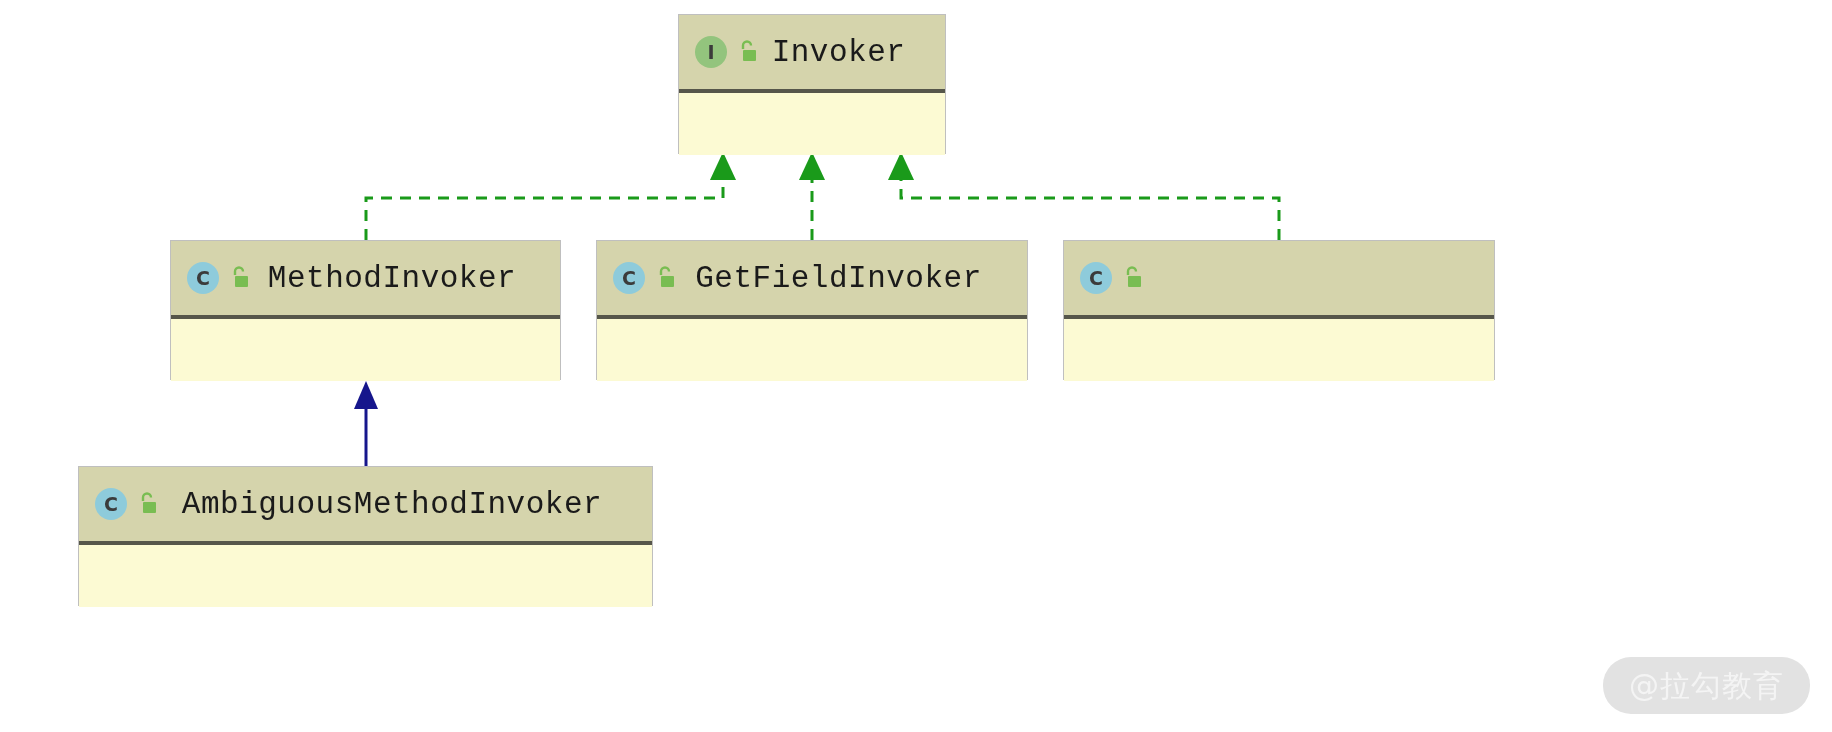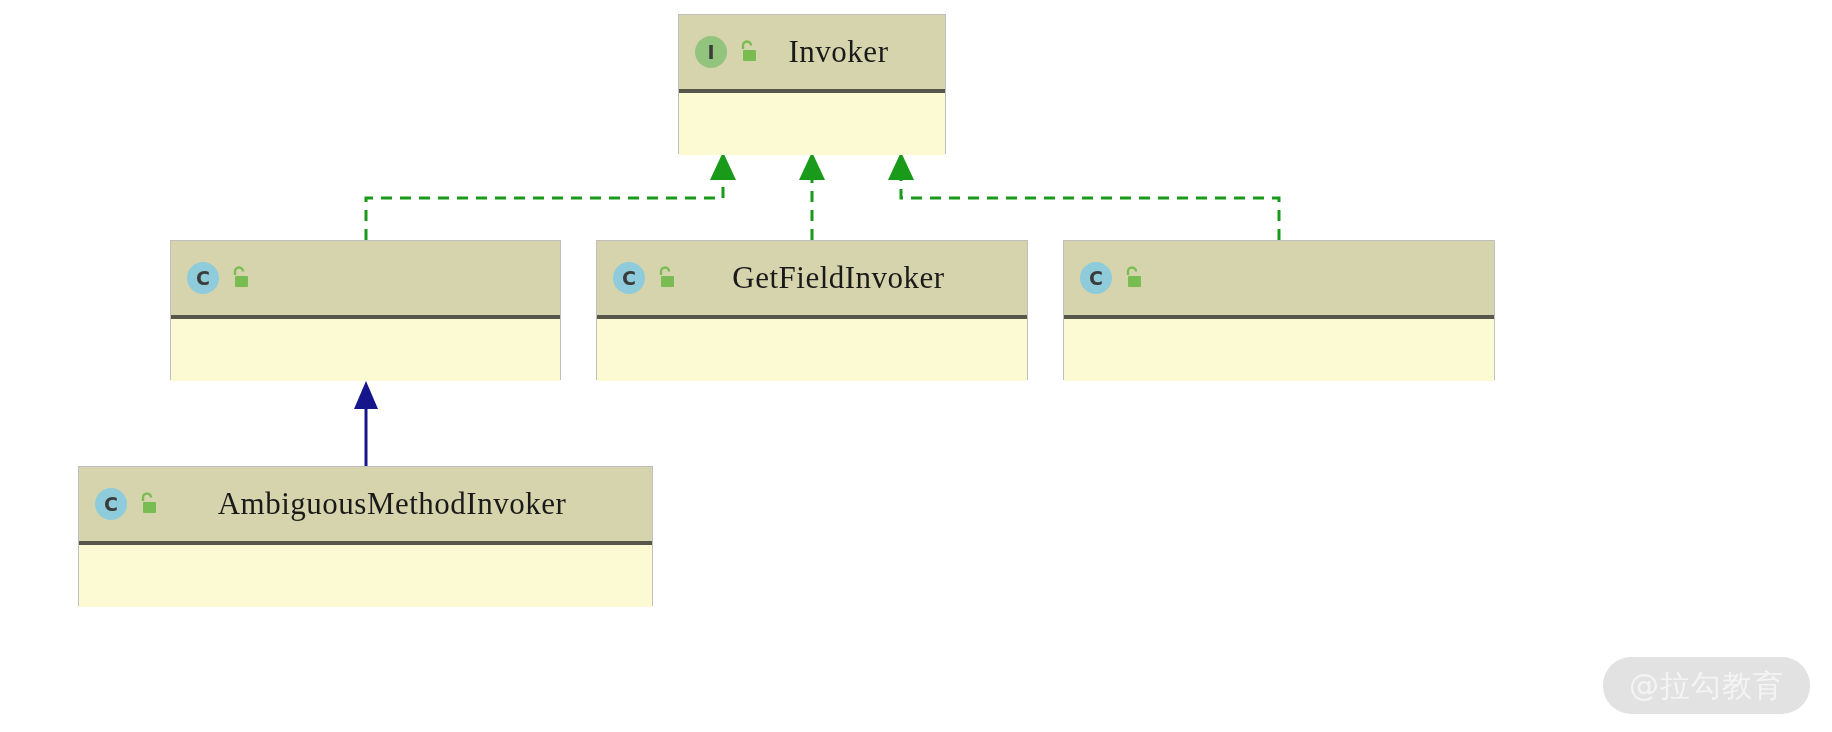--- a/index.html
+++ b/index.html
@@ -72,21 +72,21 @@
     flex: 0 0 auto;
     width: 22px;
     height: 24px;
     margin-left: 9px;
     display: block;
   }
 
   .uml-title {
     flex: 1 1 auto;
     text-align: center;
-    font-family: Liberation Serif, serif;
+    font-family: Liberation Mono, monospace;
     font-size: 31px;
     color: #1a1a1a;
     letter-spacing: 0.5px;
     white-space: nowrap;
     padding-right: 26px;
   }
 
   
   #watermark {
     position: absolute;
@@ -144,20 +144,21 @@
     <div class="uml-body"></div>
   </div>
 
   <div class="uml-node" style="left:170px; top:240px; width:391px; height:140px;">
     <div class="uml-header">
       <span class="kind-badge klass">C</span>
       <svg class="lock-icon" viewBox="0 0 22 24">
         <path d="M7 9 L7 5.5 A4 4 0 0 1 15 5.5" fill="none" stroke="#79bd52" stroke-width="2.4"></path>
         <rect x="7" y="10" width="13" height="11" rx="1" fill="#79bd52"></rect>
       </svg>
+      <span class="uml-title">MethodInvoker</span>
     </div>
     <div class="uml-body"></div>
   </div>
 
   <div class="uml-node" style="left:596px; top:240px; width:432px; height:140px;">
     <div class="uml-header">
       <span class="kind-badge klass">C</span>
       <svg class="lock-icon" viewBox="0 0 22 24">
         <path d="M7 9 L7 5.5 A4 4 0 0 1 15 5.5" fill="none" stroke="#79bd52" stroke-width="2.4"></path>
         <rect x="7" y="10" width="13" height="11" rx="1" fill="#79bd52"></rect>

